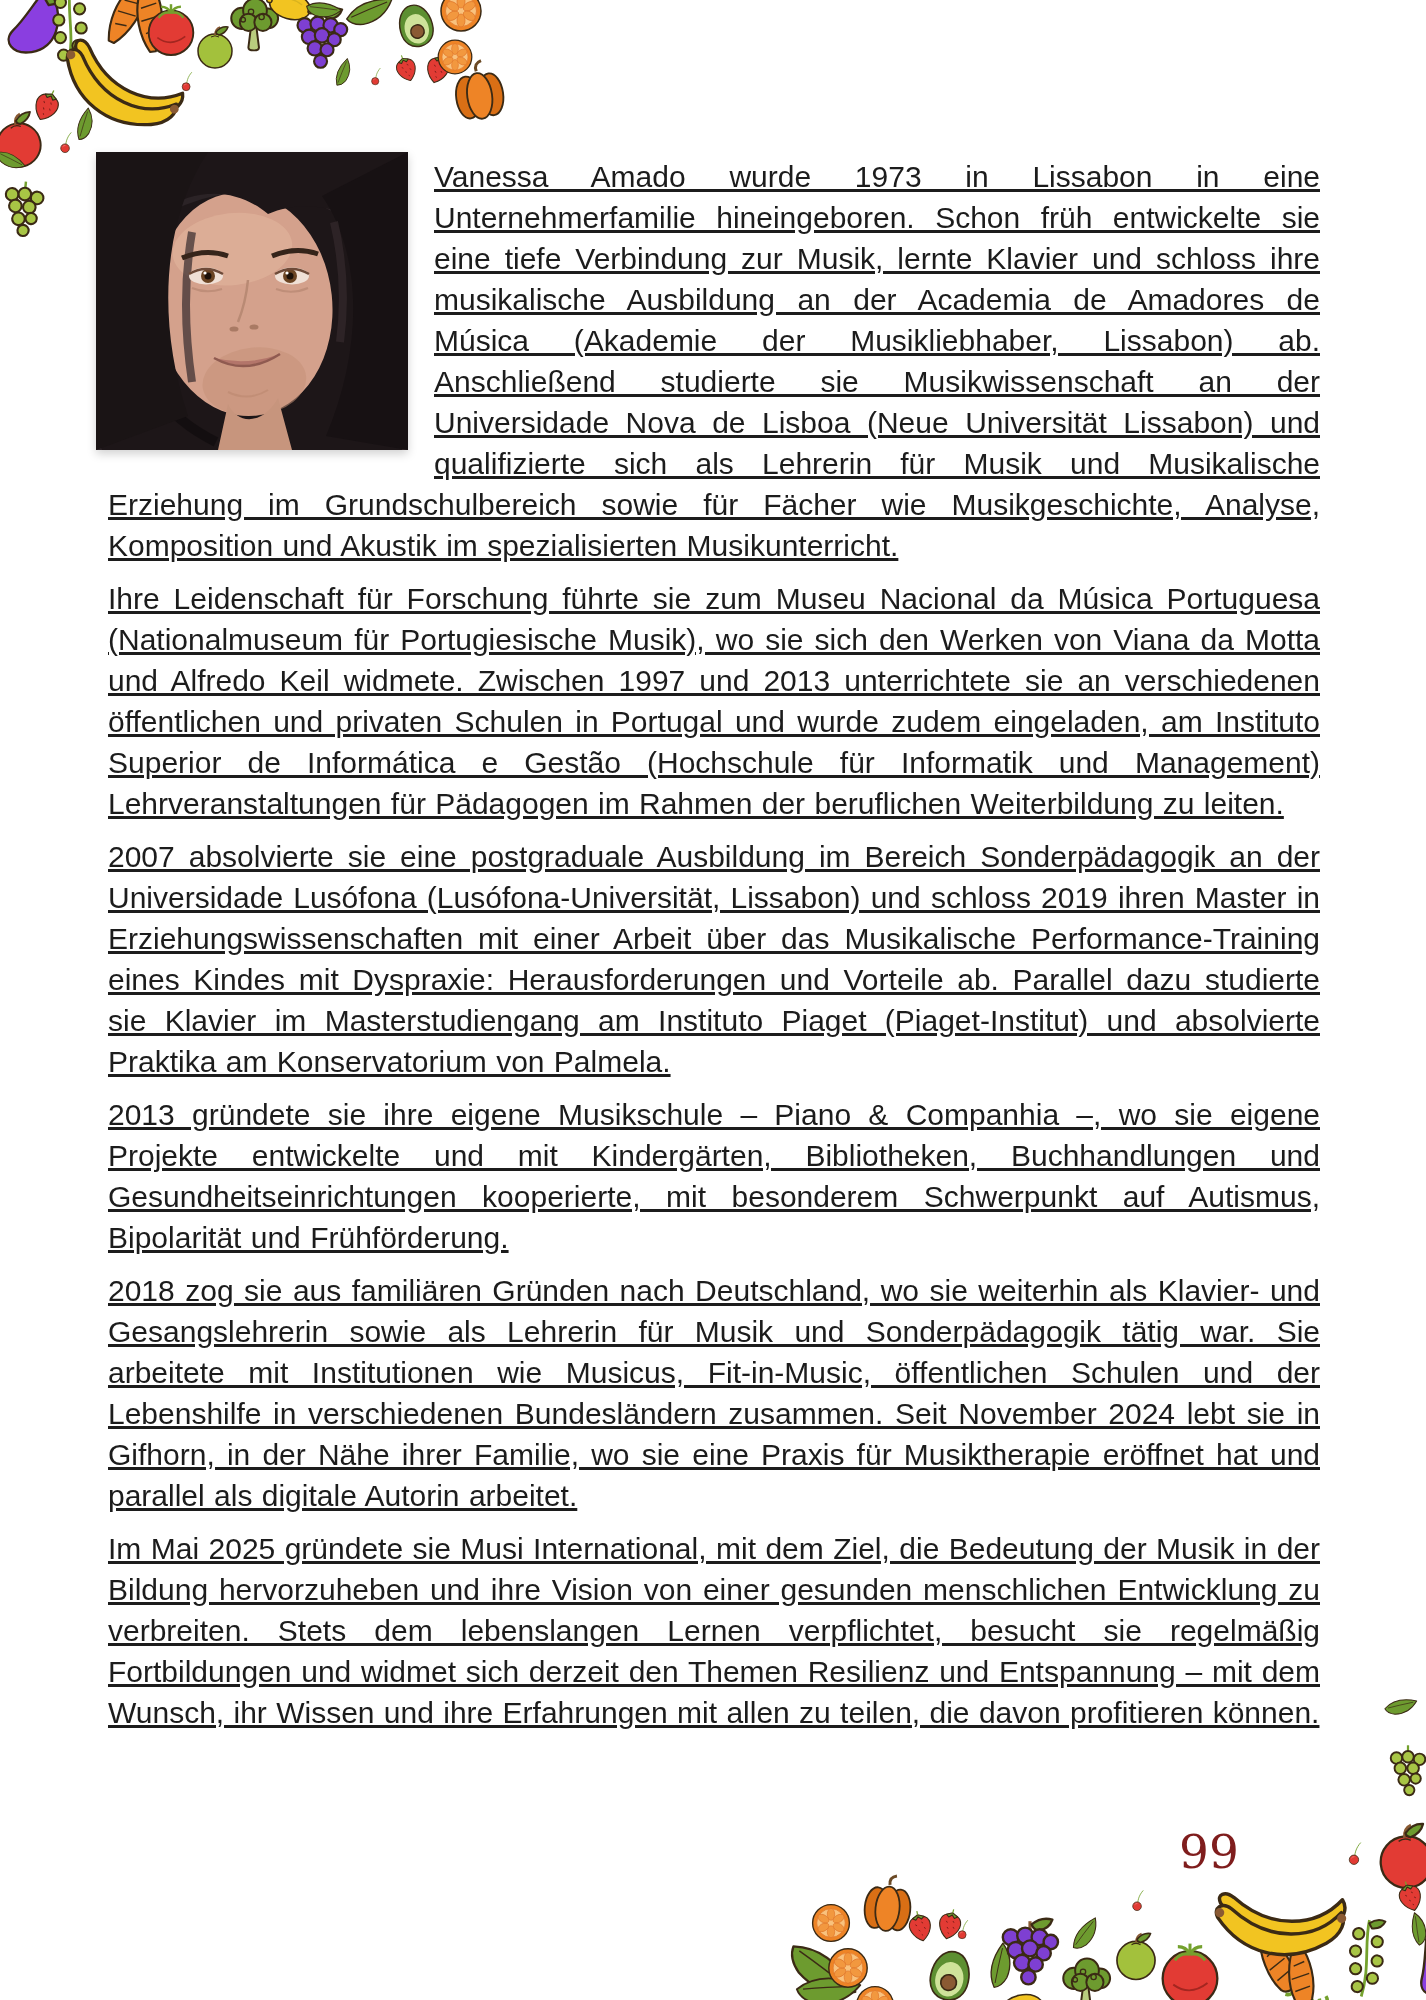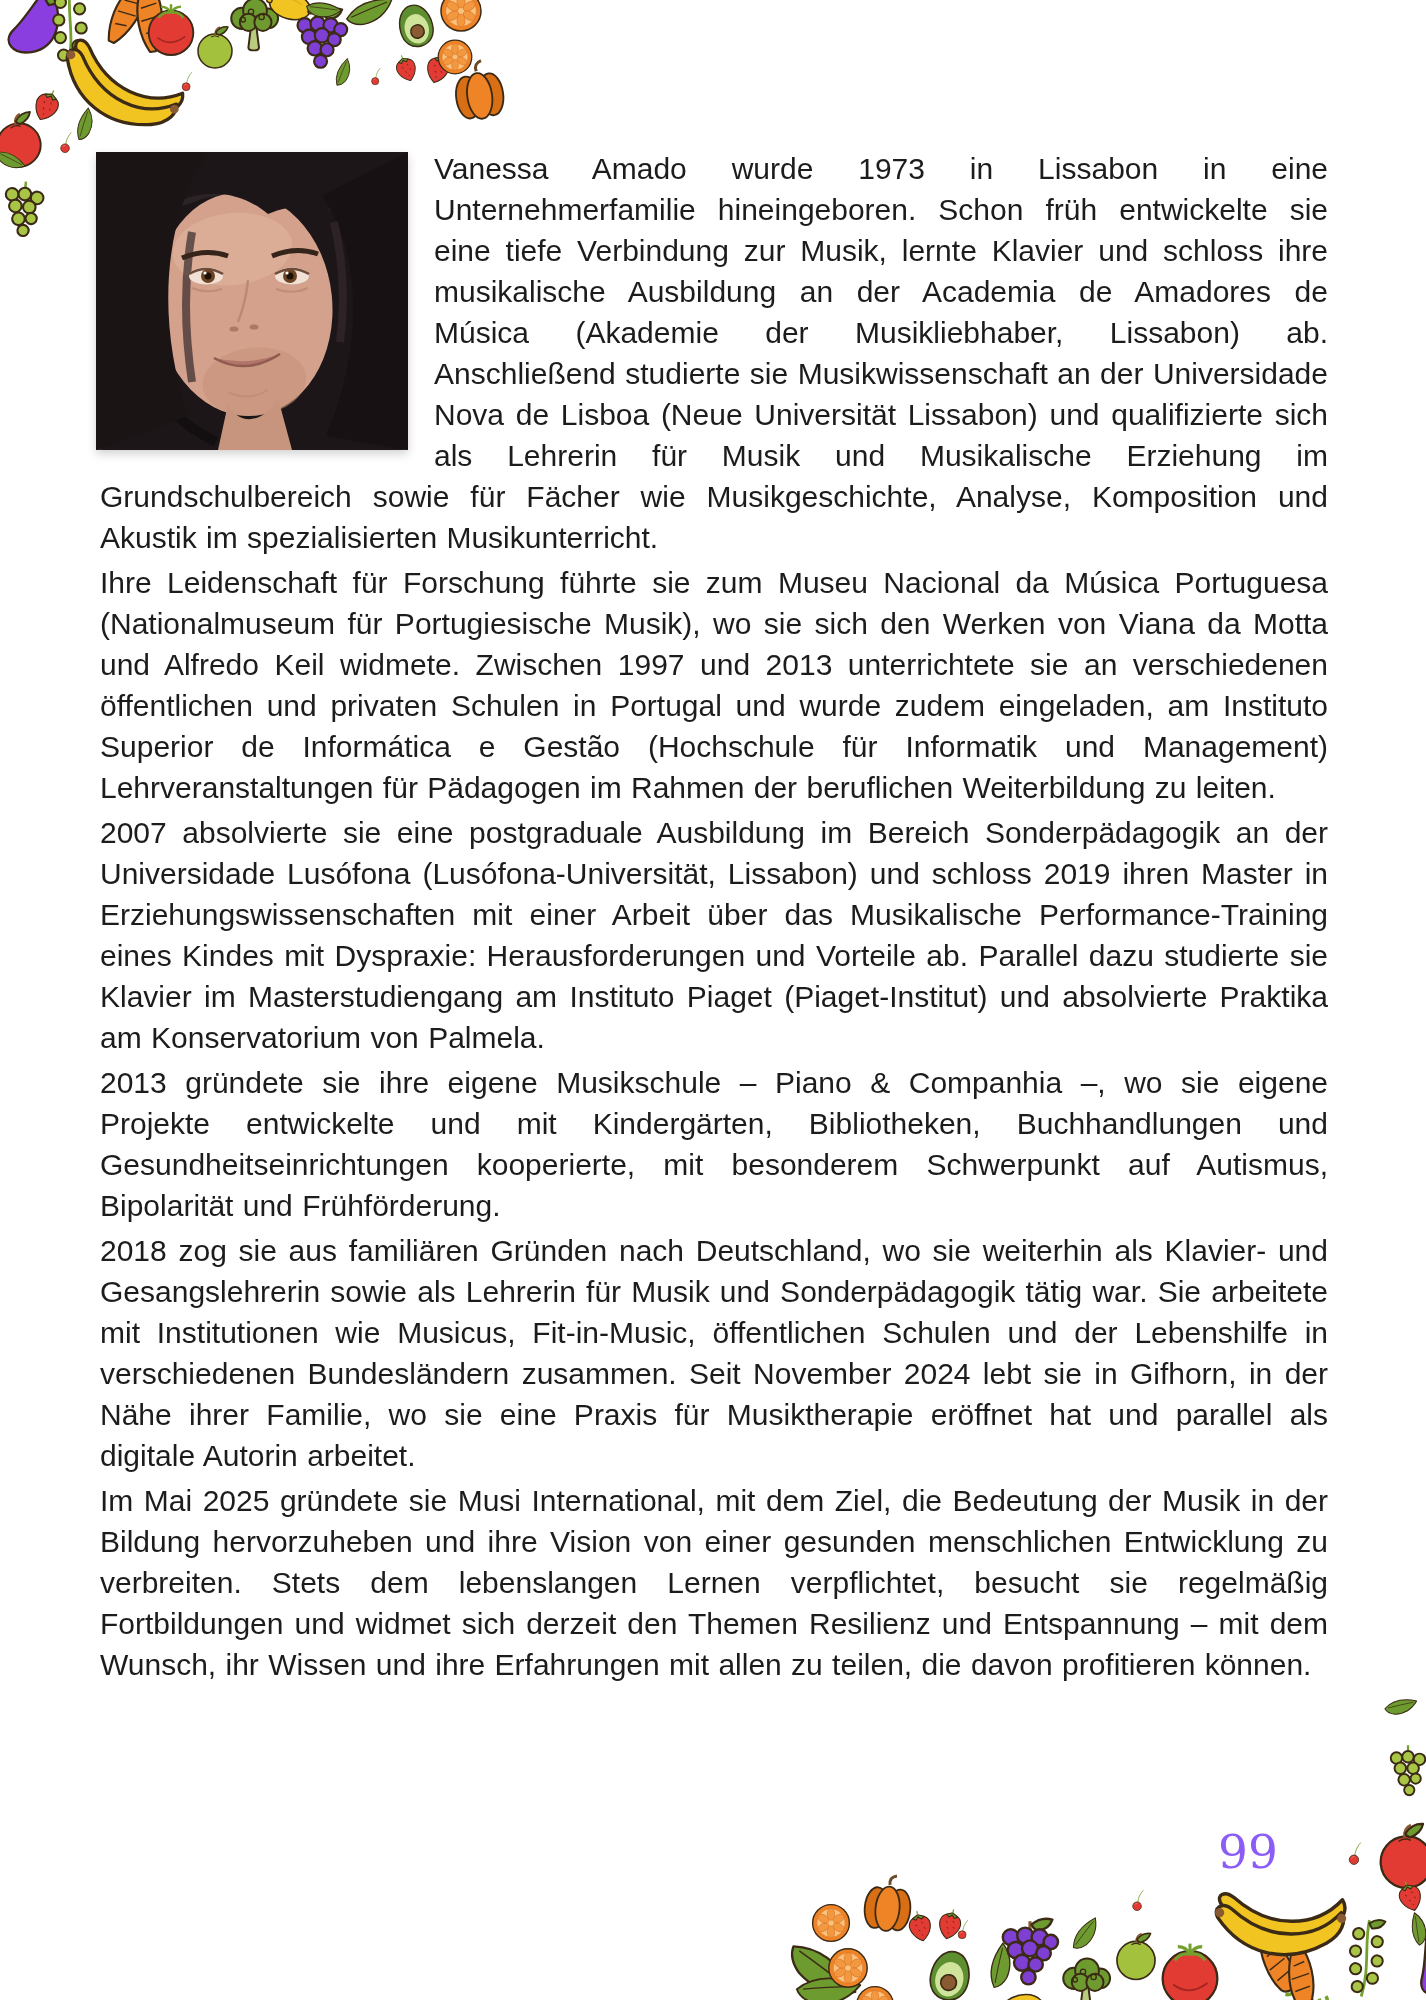--- a/index.html
+++ b/index.html
@@ -24,29 +24,30 @@
     background:#241c1e;
   }
   .photo svg{display:block;width:100%;height:100%;}
   h1.section-heading{
     margin:0 0 4px 0;
     font-size:33px;line-height:41px;
     font-weight:bold;color:#111111;
     letter-spacing:0;
   }
   p.body-par{
-    margin:4px;
+    margin:12px;
     font-size:30px;line-height:41px;
     text-align:justify;
     word-spacing:1px;
+    text-decoration:underline;
   }
   .page-number{
-    position:absolute;left:1218px;top:1828px;
+    position:absolute;left:1179px;top:1828px;
     font-family:"DejaVu Serif","Liberation Serif",serif;
-    font-size:47px;line-height:47px;color:#8b5cf6;text-align:center;
+    font-size:47px;line-height:47px;color:#7f1d1d;text-align:center;
   }
   .sym-defs{position:absolute;width:0;height:0;overflow:hidden;}
 </style>
 </head>
 <body>
 
 <svg class="sym-defs" aria-hidden="true">
   <defs>
     <g id="sym-leaf" stroke="var(--c-outline)" stroke-width="3" stroke-linejoin="round">
       <path d="M8 72 Q22 24 88 8 Q84 54 44 74 Q22 82 8 72Z" fill="var(--c-leafgreen)"></path>

